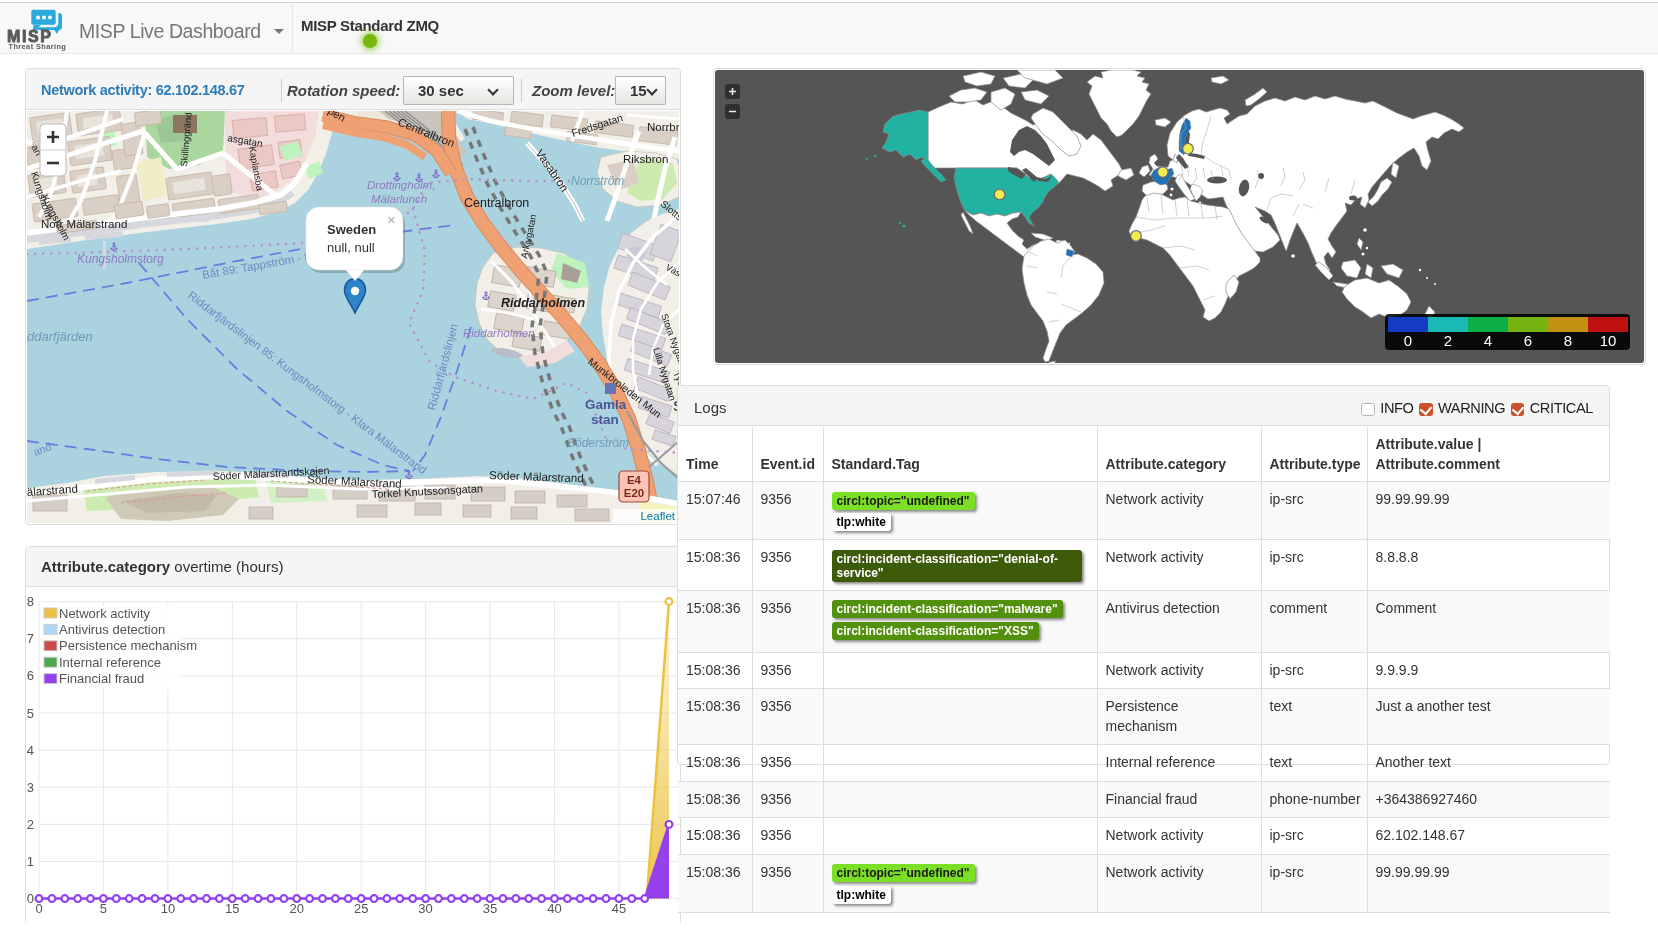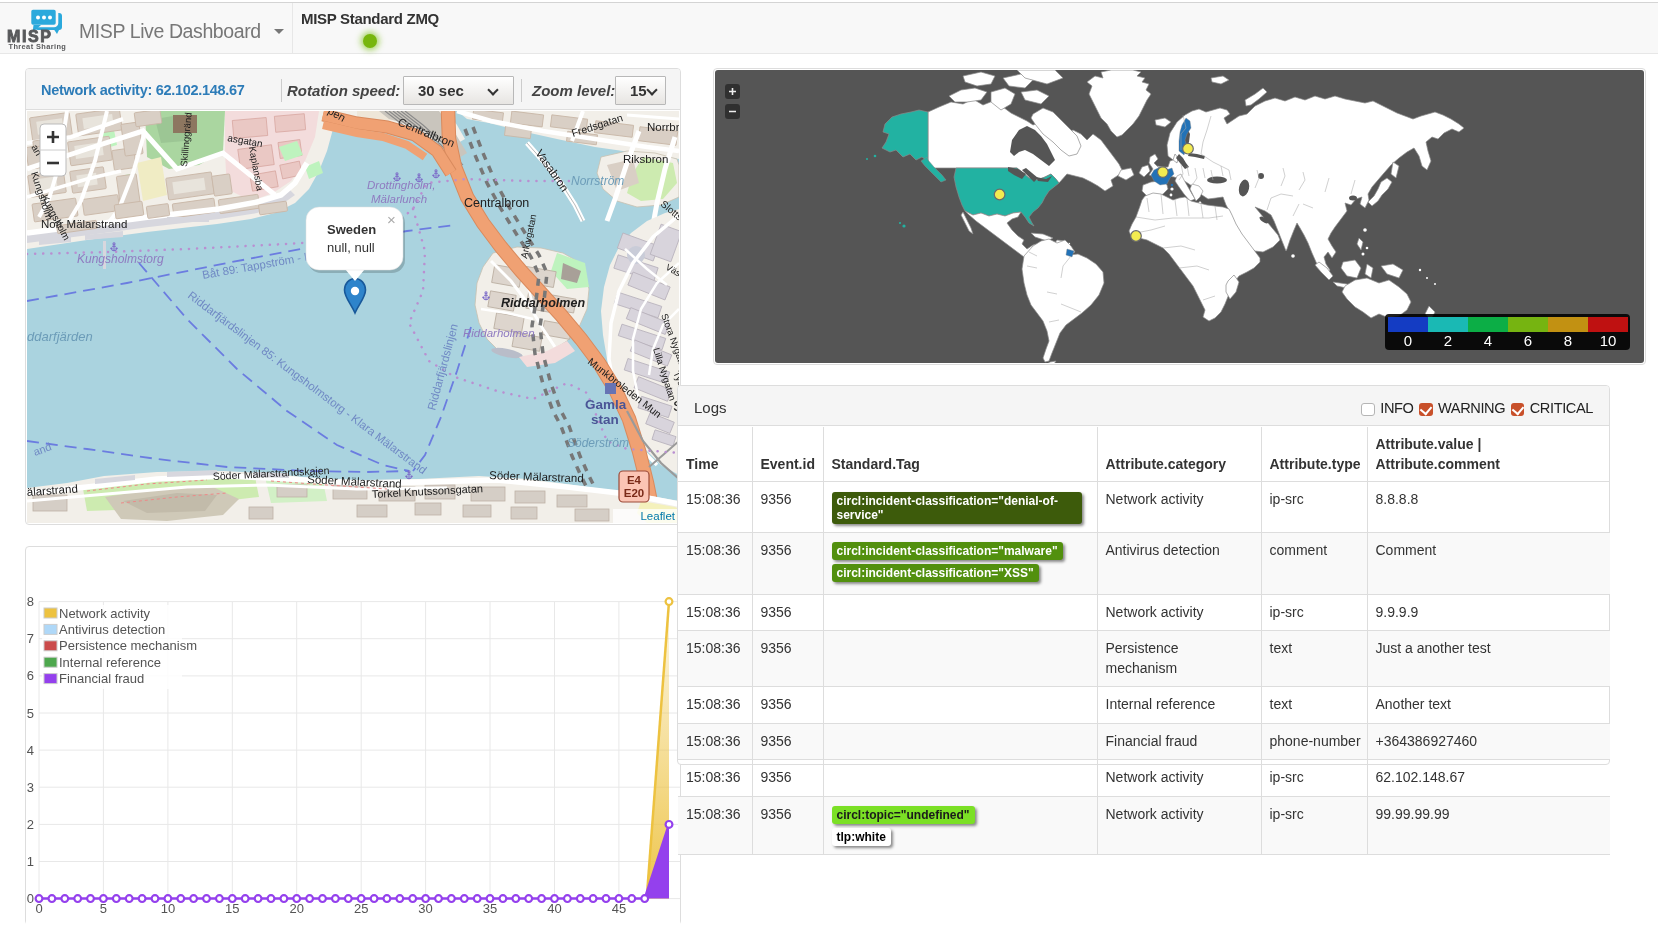--- a/index.html
+++ b/index.html
@@ -1,21 +1,21 @@
 <!DOCTYPE html>
 <html><head>
 <meta charset="utf-8">
 <style>
 * { margin:0; padding:0; box-sizing:border-box; }
 html,body { width:1658px; height:936px; background:#fff; font-family:"Liberation Sans", sans-serif; overflow:hidden; position:relative; }
 .navbar { position:absolute; left:0; top:2px; width:1658px; height:52px; background:#f8f8f8; border-top:1px solid #d4d4d4; border-bottom:1px solid #e7e7e7; }
 .navsep { position:absolute; left:292px; top:0; width:1px; height:51px; background:#e7e7e7; }
 .brand { position:absolute; left:79px; top:17px; font-size:19.5px; color:#777; letter-spacing:-0.4px; }
 .caret { display:inline-block; width:0; height:0; margin-left:8px; vertical-align:4px; border-left:5px solid transparent; border-right:5px solid transparent; border-top:5px solid #777; }
-.zmq { position:absolute; left:301px; top:7px; font-size:15px; font-weight:bold; color:#333; letter-spacing:-0.3px; }
+.zmq { position:absolute; left:301px; top:14px; font-size:15px; font-weight:bold; color:#333; letter-spacing:-0.3px; }
 .dot { position:absolute; left:363px; top:31px; width:14px; height:14px; border-radius:50%; background:#77b60d; box-shadow:0 0 6px 2px rgba(130,195,35,.75); }
 .panel { position:absolute; background:#fff; border:1px solid #ddd; border-radius:4px; }
 .ph { background:#f5f5f5; border-bottom:1px solid #ddd; border-radius:3px 3px 0 0; position:relative; }
 .ctl-title { position:absolute; left:15px; top:13px; font-size:14.5px; font-weight:bold; color:#2d7cb8; letter-spacing:-0.3px; }
 .vsep { position:absolute; top:10px; width:1px; height:23px; background:#ccc; }
 .lbl { position:absolute; top:13px; font-size:15px; font-weight:bold; font-style:italic; color:#444; }
 .sel { position:absolute; top:7px; height:29px; background:linear-gradient(#fff,#e7e5e2); border:1px solid #b8b8b8; border-radius:1px; font-size:15px; font-weight:bold; color:#333; }
 .sel span.tx { position:absolute; left:14px; top:5px; }
 .chev { position:absolute; top:9px; width:8px; height:8px; border-right:2.4px solid #333; border-bottom:2.4px solid #333; transform:rotate(45deg); }
 .logs-title { position:absolute; left:16px; top:13px; font-size:15px; color:#333; }
@@ -336,20 +336,23 @@
           <path d="M20,26 h12 M26,20 v12" stroke="#333" stroke-width="2.6"></path>
           <path d="M20,52 h12" stroke="#333" stroke-width="2.6"></path>
         </g>
 <rect x="586" y="398" width="66" height="14" fill="#fff" fill-opacity="0.75"></rect>
 <text x="648" y="409" font-size="11.5" fill="#0078a8" font-weight="normal" text-anchor="end">Leaflet</text>
 </svg>
   </div>
 </div>
 
 <div class="panel" style="left:25px;top:546px;width:656px;height:379px">
+  <div class="ph" style="height:40px">
+    <div style="position:absolute;left:15px;top:11px;font-size:15px;color:#333"><b>Attribute.category</b> overtime (hours)</div>
+  </div>
   <div style="position:absolute;left:0;top:41px;width:654px;height:337px">
     <svg id="chart" width="654" height="337" viewBox="0 0 654 337">
 <rect x="0" y="0" width="654" height="337" fill="#ffffff"></rect>
 <g stroke="#e8e8e8" stroke-width="1">
           <line x1="13.0" y1="13.6" x2="13.0" y2="310.6"></line>
           <line x1="77.4" y1="13.6" x2="77.4" y2="310.6"></line>
           <line x1="141.9" y1="13.6" x2="141.9" y2="310.6"></line>
           <line x1="206.3" y1="13.6" x2="206.3" y2="310.6"></line>
           <line x1="270.7" y1="13.6" x2="270.7" y2="310.6"></line>
           <line x1="335.2" y1="13.6" x2="335.2" y2="310.6"></line>
@@ -625,20 +628,28 @@
       </colgroup>
     <tbody>
         <tr style="height:54px">
           <th>Time</th>
           <th>Event.id</th>
           <th>Standard.Tag</th>
           <th>Attribute.category</th>
           <th>Attribute.type</th>
           <th>Attribute.value |<br>Attribute.comment</th>
         </tr>
+    <tr class="odd" style="height:56px">
+          <td>15:07:46</td>
+          <td>9356</td>
+          <td><span class="tag tg1">circl:topic="undefined"</span><br><span class="tag tgw">tlp:white</span></td>
+          <td>Network activity</td>
+          <td>ip-src</td>
+          <td>99.99.99.99</td>
+        </tr>
     <tr style="height:49px">
           <td>15:08:36</td>
           <td>9356</td>
           <td><span class="tag tgd">circl:incident-classification="denial-of-service"</span></td>
           <td>Network activity</td>
           <td>ip-src</td>
           <td>8.8.8.8</td>
         </tr>
     <tr class="odd" style="height:62px">
           <td>15:08:36</td>

